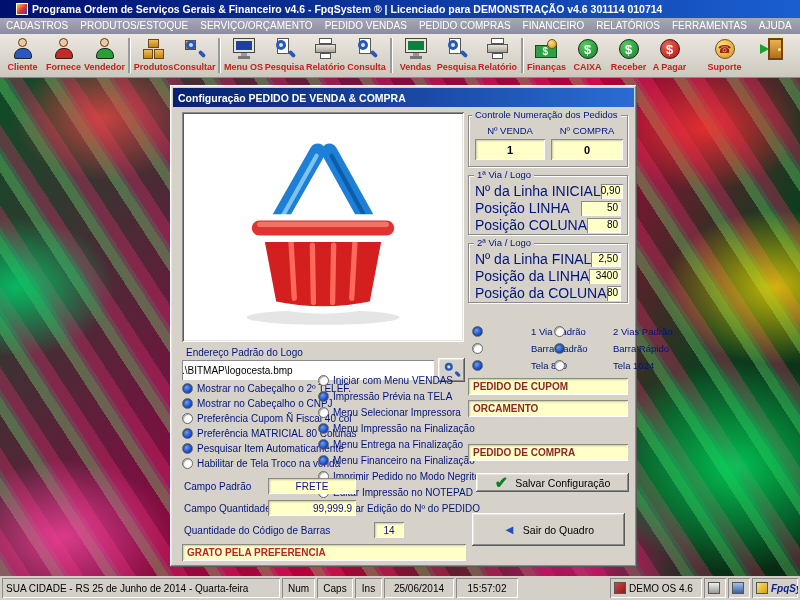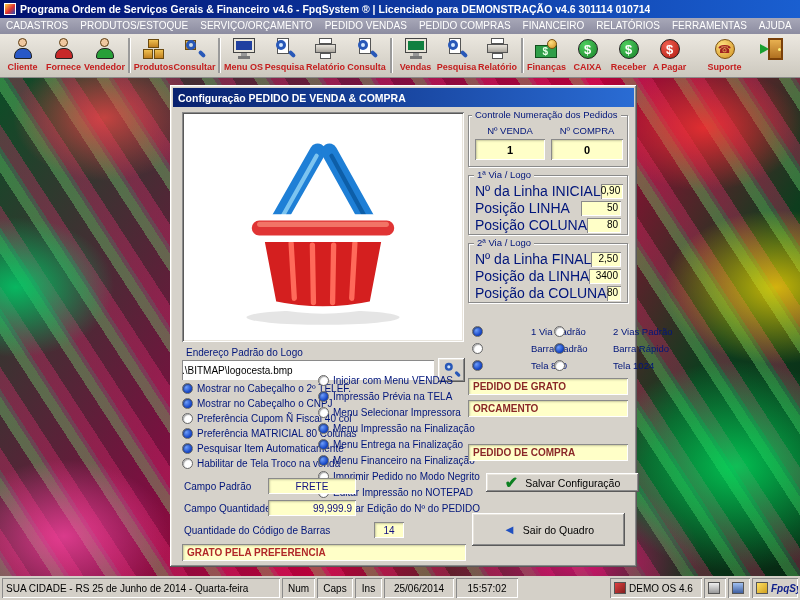--- a/index.html
+++ b/index.html
@@ -4,21 +4,21 @@
 <style>
   * { margin:0; padding:0; box-sizing:border-box; }
   html,body { width:800px; height:600px; overflow:hidden; font-family:"Liberation Sans", sans-serif; background:#d4d0c8; position:relative; }
 
   .raised { box-shadow: inset -1px -1px 0 #5a5a5a, inset 1px 1px 0 #ffffff, inset -2px -2px 0 #8a8a8a, inset 2px 2px 0 #e8e4dc; }
   .sunken { box-shadow: inset 1px 1px 0 #8a8a8a, inset -1px -1px 0 #ffffff, inset 2px 2px 0 #5a5a5a, inset -2px -2px 0 #e8e4dc; }
   .sunken1 { box-shadow: inset 1px 1px 0 #8a8a8a, inset -1px -1px 0 #ffffff; }
 
   
   .titlebar { position:absolute; left:0; top:0; width:800px; height:18px;
-    background:linear-gradient(90deg,#00106e,#1a5fd0); display:flex; align-items:center; gap:4px; padding:0 4px; }
+    background:linear-gradient(90deg,#00106e,#1a5fd0); display:flex; align-items:center; gap:4px; padding:0 16px; }
   .app-icon { width:12px; height:12px; background:linear-gradient(135deg,#ffd040,#e03030 55%,#2050c0); border:1px solid #fff; flex:none; }
   .title-text { color:#fff; font-size:10.5px; font-weight:bold; white-space:nowrap; overflow:hidden; }
 
   
   .menubar { position:absolute; left:0; top:18px; width:800px; height:16px;
     background:linear-gradient(#a8a8b8,#8c8ca0); display:flex; align-items:center; }
   .mitem { color:#ffffff; font-size:10px; padding:0 6px; height:16px; line-height:16px; white-space:nowrap; cursor:default; }
 
   
   .toolbar { position:absolute; left:0; top:34px; width:800px; height:44px;
@@ -503,25 +503,25 @@
   </div>
   <div class="radio" style="left:302px;top:274px">
     <span class="led on"></span>
     <span class="opt-label">Tela 800</span>
   </div>
   <div class="radio" style="left:384px;top:274px">
     <span class="led"></span>
     <span class="opt-label">Tela 1024</span>
   </div>
 
-  <div class="yfield docf" style="top:293px">PEDIDO DE GRATO</div>
+  <div class="yfield docf" style="top:293px">PEDIDO DE CUPOM</div>
   <div class="yfield docf" style="top:315px">ORCAMENTO</div>
   <div class="yfield docf" style="top:359px">PEDIDO DE COMPRA</div>
 
-  <div class="btn95 raised" style="left:316px;top:388px;width:153px;height:19px">
+  <div class="btn95 raised" style="left:306px;top:388px;width:153px;height:19px">
     <span class="check-icon"></span>
     <span>Salvar Configuração</span>
   </div>
   <div class="btn95 raised" style="left:302px;top:428px;width:153px;height:33px">
     <span class="back-icon"></span>
     <span>Sair do Quadro</span>
   </div>
 </div>
 
 <div class="sbar">

